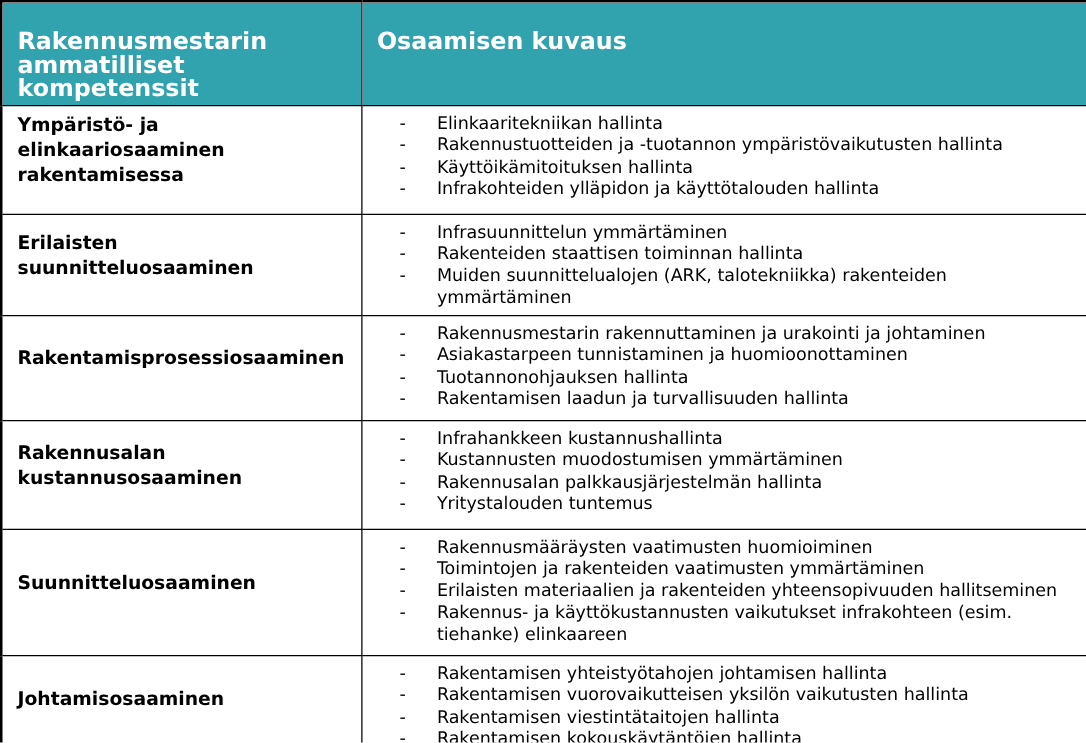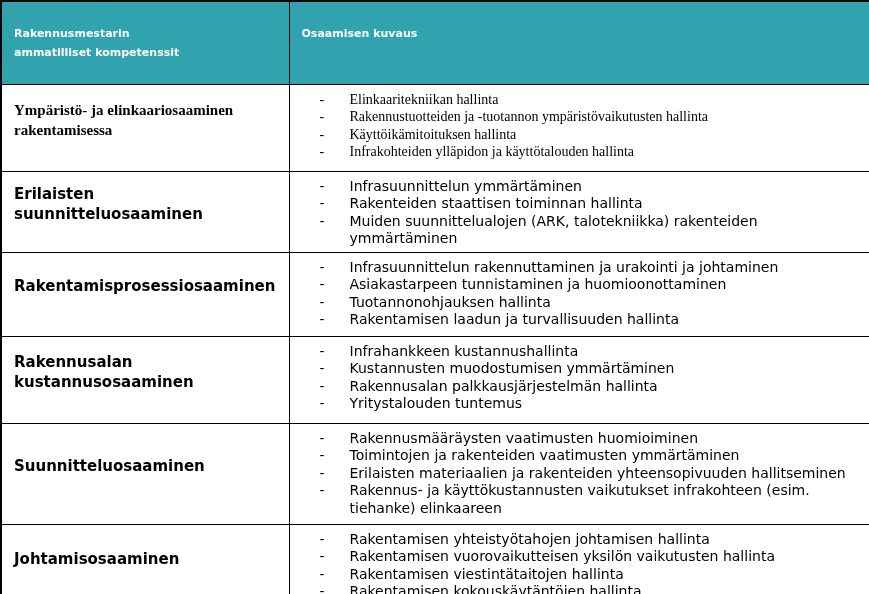--- a/index.html
+++ b/index.html
@@ -29,33 +29,33 @@
   }
   table.comp-table tr > *:first-child { border-left-width: 2px; }
   table.comp-table tr > *:last-child  { border-right-width: 2px; }
   table.comp-table tr:first-child > * { border-top-width: 2px; }
   table.comp-table tr:last-child > *  { border-bottom-width: 2px; }
 
   col.c1 { width: 288px; }
   col.c2 { width: 581px; }
 
   tr.hdr { height: 83px; }
-  tr.r1  { height: 87px; font-family: Liberation Serif, serif; }
+  tr.r1  { height: 87px; }
   tr.r2  { height: 66px; }
   tr.r3  { height: 84px; }
   tr.r4  { height: 87px; }
   tr.r5  { height: 101px; }
   tr.r6  { height: 86px; }
 
   th.head-cell {
     background: #31A3AF;
     color: #ffffff;
     text-align: left;
     vertical-align: top;
-    font-size: 11px;
+    font-size: 19px;
     line-height: 19px;
     font-weight: bold;
     padding: 22px 10px 0 12px;
     white-space: pre-line;
   }
   td.comp-cell {
     vertical-align: middle;
     font-weight: bold;
     font-size: 15px;
     line-height: 20px;
@@ -134,21 +134,21 @@
               <span class="txt">Muiden suunnittelualojen (ARK, talotekniikka) rakenteiden ymmärtäminen</span>
             </div>
       </td>
     </tr>
 
     <tr class="r3">
       <td class="comp-cell">Rakentamisprosessiosaaminen</td>
       <td class="desc-cell">
         <div class="item">
               <span class="dash">-</span>
-              <span class="txt">Infrasuunnittelun rakennuttaminen ja urakointi ja johtaminen</span>
+              <span class="txt">Rakennusmestarin rakennuttaminen ja urakointi ja johtaminen</span>
             </div>
         <div class="item">
               <span class="dash">-</span>
               <span class="txt">Asiakastarpeen tunnistaminen ja huomioonottaminen</span>
             </div>
         <div class="item">
               <span class="dash">-</span>
               <span class="txt">Tuotannonohjauksen hallinta</span>
             </div>
         <div class="item">

